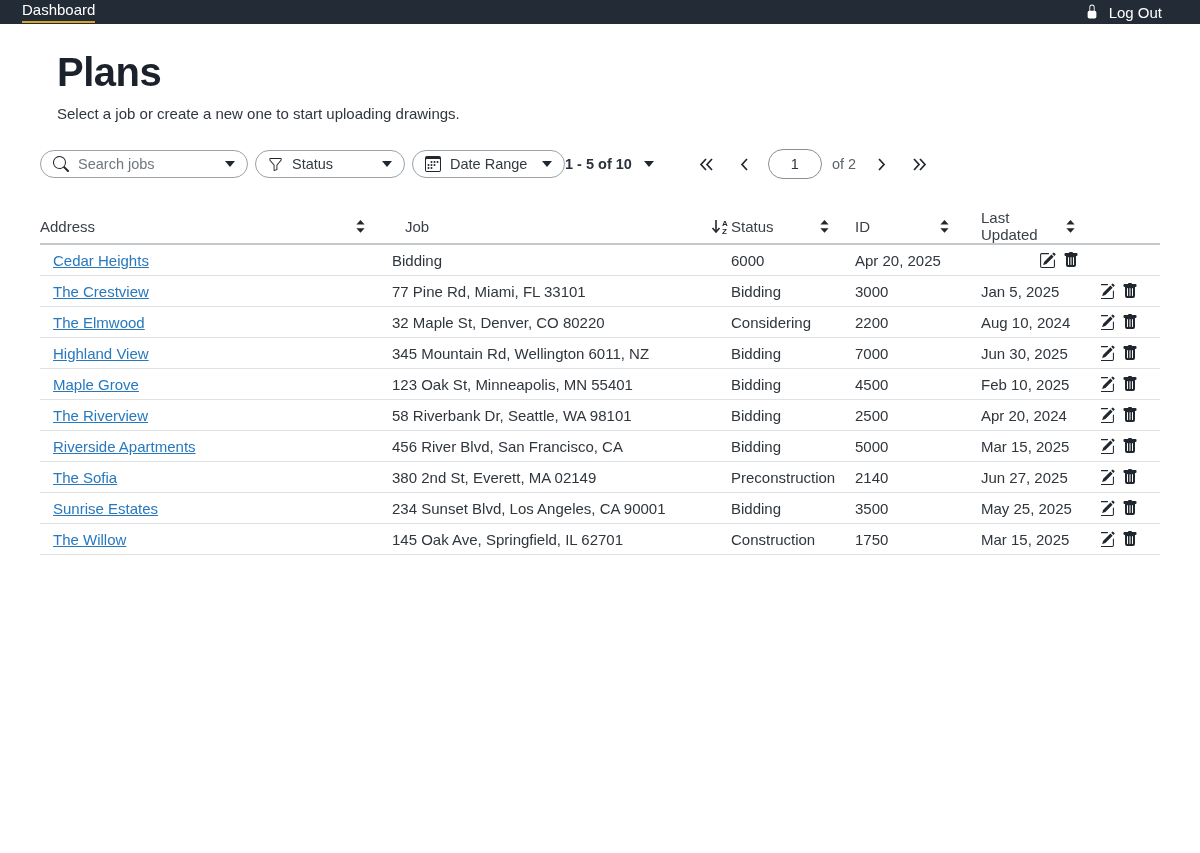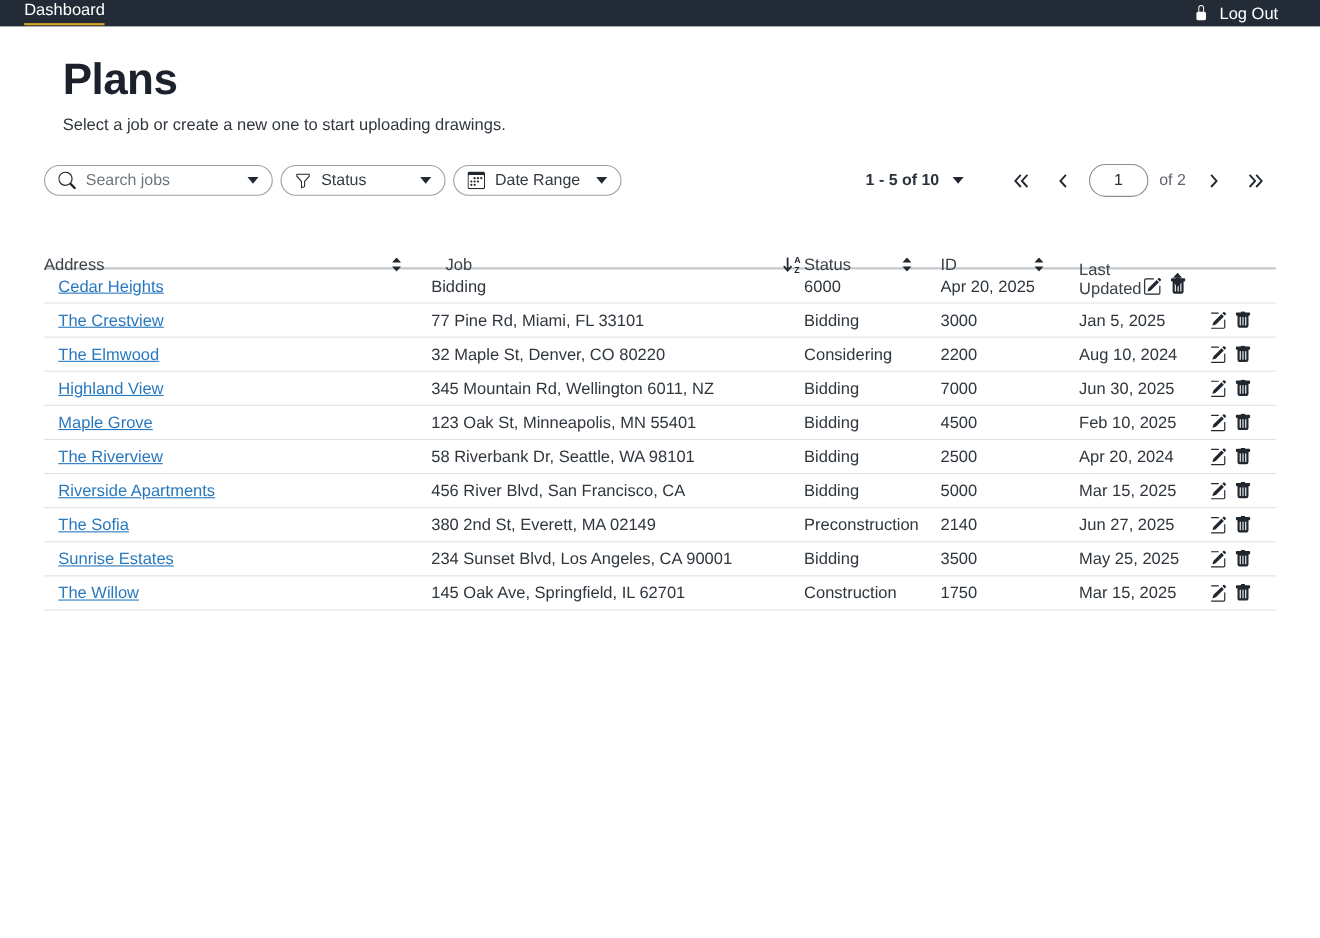--- a/index.html
+++ b/index.html
@@ -25,21 +25,21 @@
   
   .main { padding: 0 40px; }
   .page-title {
     margin: 26px 0 0 17px; font-size: 40px; font-weight: 700;
     color: #1b222c; letter-spacing: -0.5px;
   }
   .page-subtitle { margin: 10px 0 0 17px; font-size: 15px; color: #30363d; }
 
   
   .toolbar {
-    margin-top: 27px; display: flex; align-items: center; justify-content: space-between;
+    margin-top: 27px; display: flex; align-items: center; 
   }
   .filters { display: flex; gap: 7px; }
   .pill {
     height: 28px; border: 1px solid #9aa1a8; border-radius: 9999px;
     display: flex; align-items: center; gap: 9px; padding: 0 12px 0 12px;
     background: #fff; cursor: pointer; font-family: "Liberation Sans", sans-serif;
   }
   .pill .label { font-size: 14.5px; color: #333a42; flex: 1; text-align: left; }
   .pill .label.placeholder { color: #6f767e; }
   .pill-search { width: 208px; }
@@ -79,21 +79,21 @@
   }
   .thead { height: 36px; border-bottom: 2px solid #c3c8cc; }
   .th {
     display: flex; align-items: center; justify-content: space-between;
     font-size: 15px; color: #3a4149; cursor: pointer;
   }
   .th.job { padding-left: 13px; padding-right: 0; }
   .th.address { padding-right: 27px; }
   .th.status { padding-right: 26px; }
   .th.id { padding-right: 32px; }
-  .th.updated { padding-right: 26px; margin-top: 28px; }
+  .th.updated { padding-right: 26px; }
   .trow { height: 31px; border-bottom: 1px solid #dfe2e5; }
   .cell { font-size: 15px; color: #2f363d; white-space: nowrap; overflow: hidden; }
   .cell.job { padding-left: 13px; }
   .cell.job a { color: #2878be; text-decoration: underline; cursor: pointer; }
   .cell.actions {
     display: flex; justify-content: flex-end; align-items: center;
     gap: 7px; padding-right: 22px;
   }
   .icon-btn { background: none; border: none; cursor: pointer; padding: 0; display: flex; align-items: center; }
 

